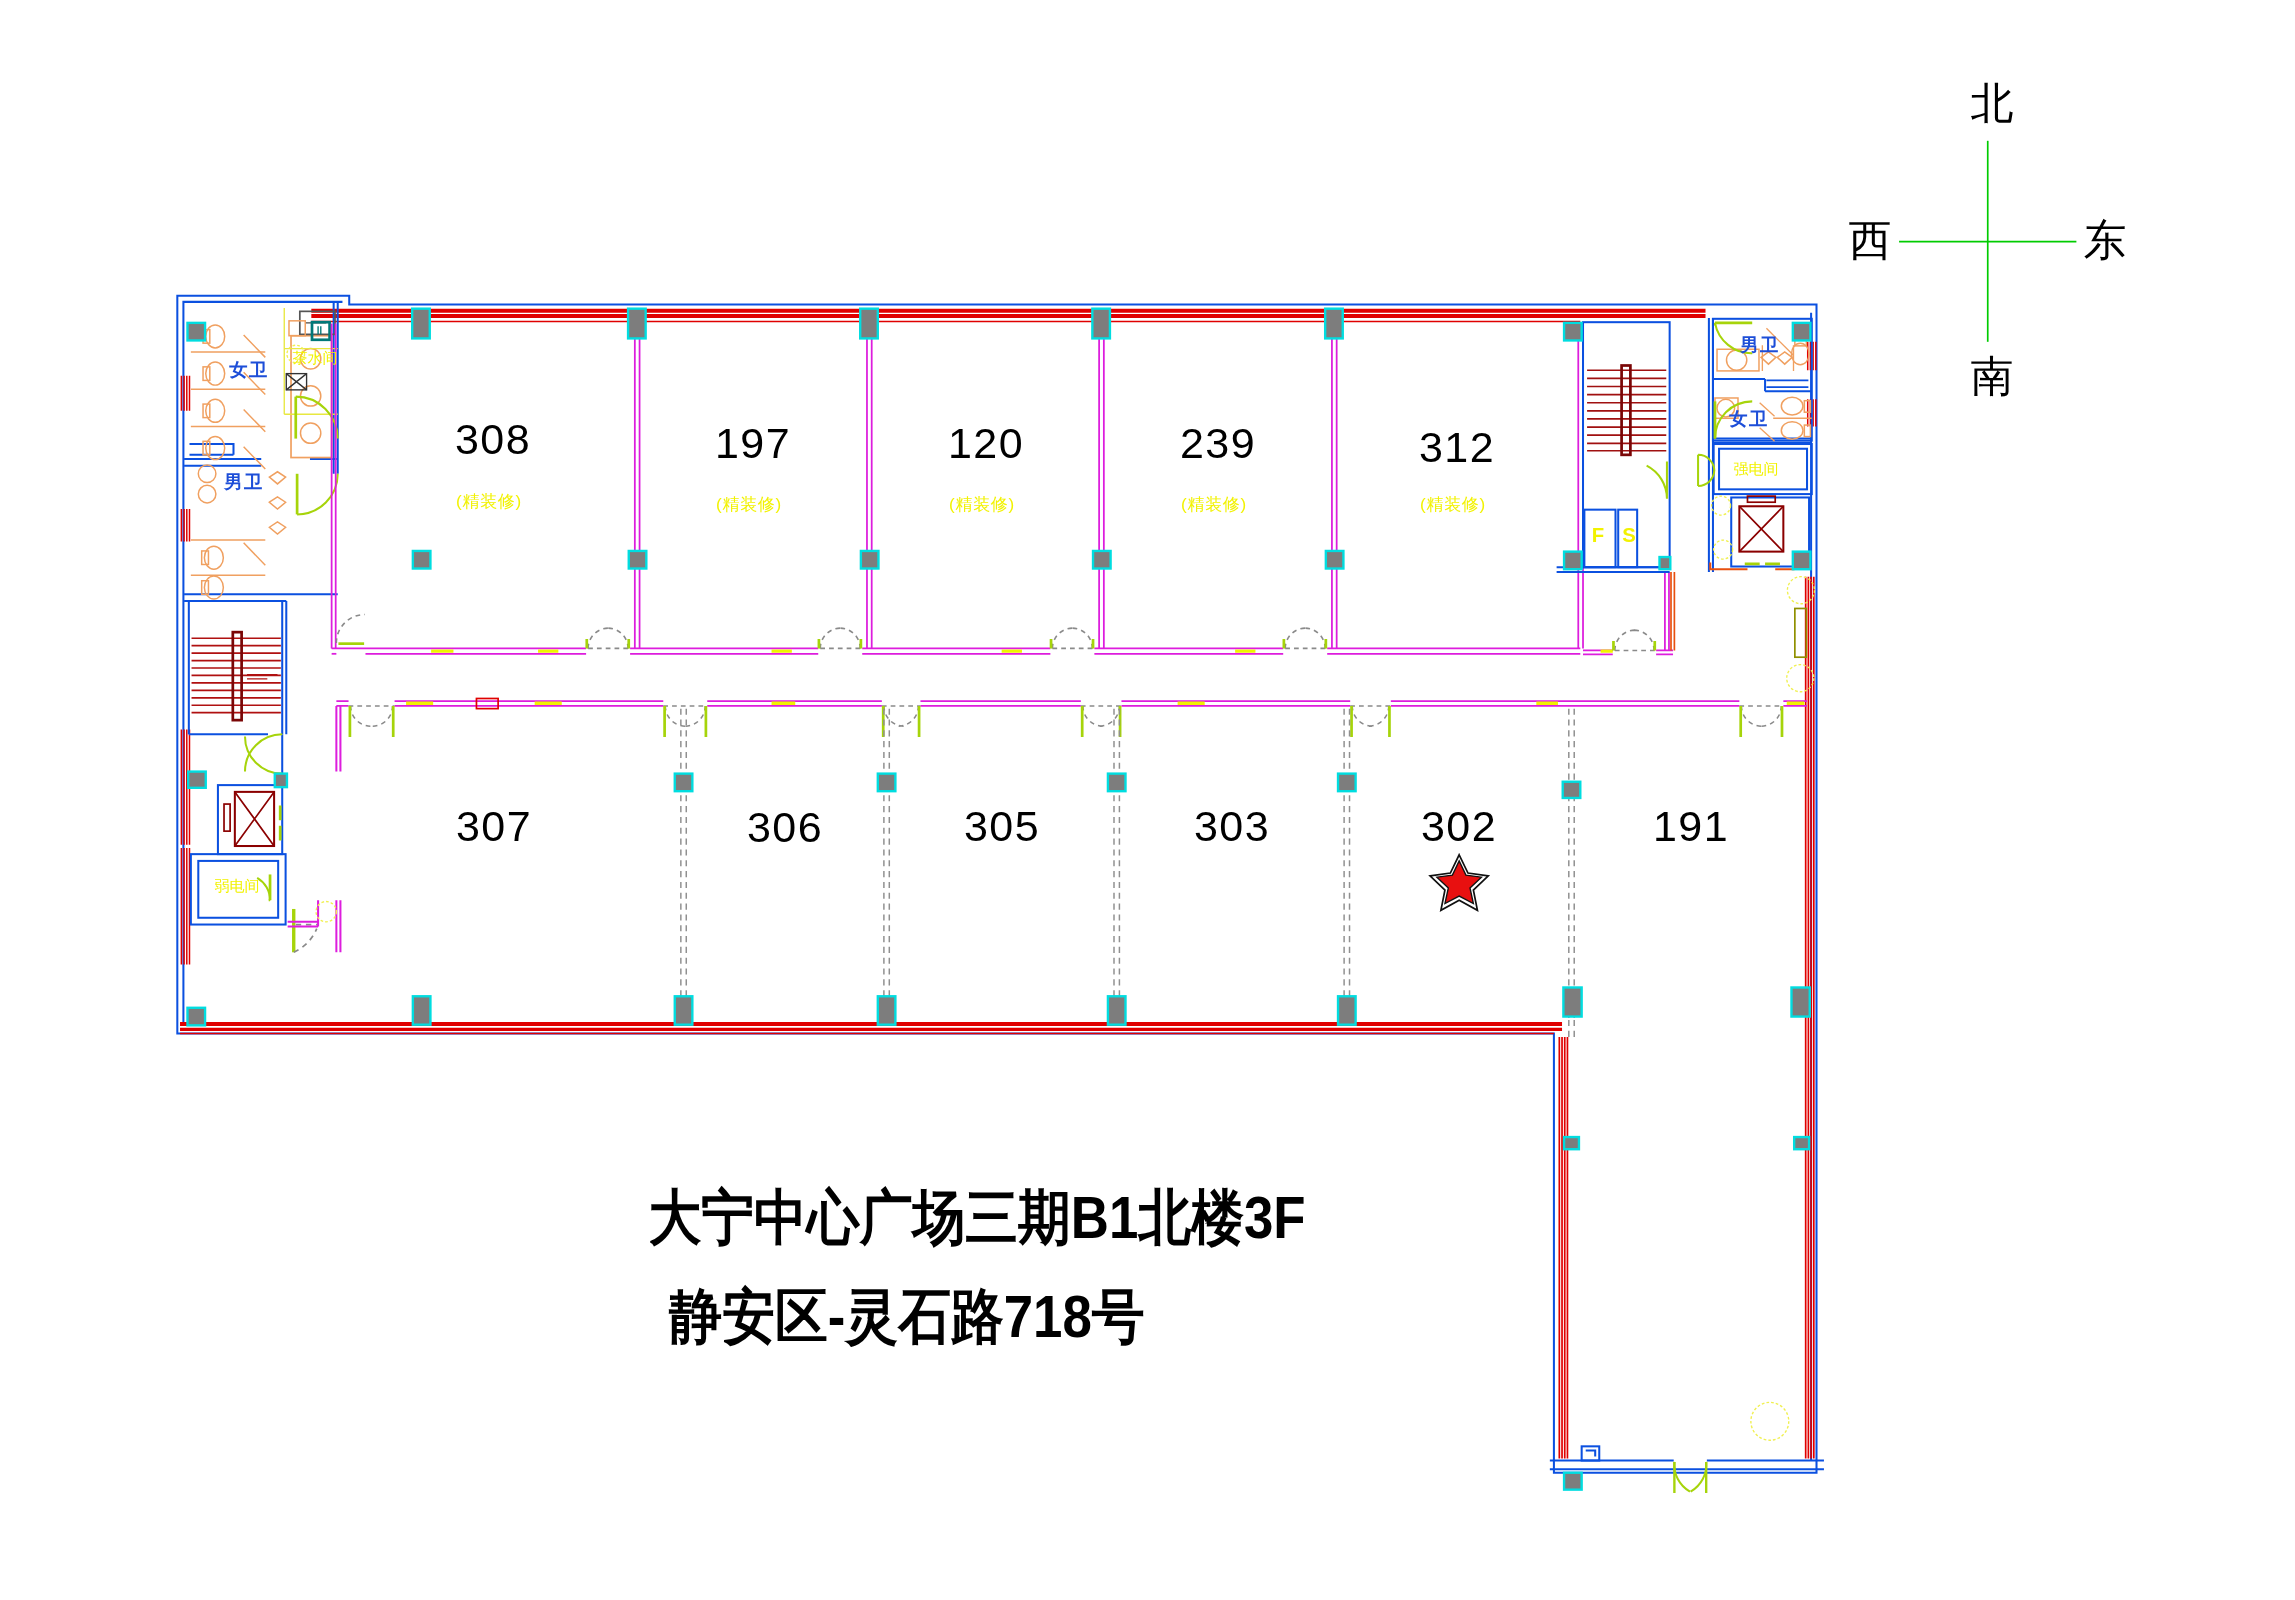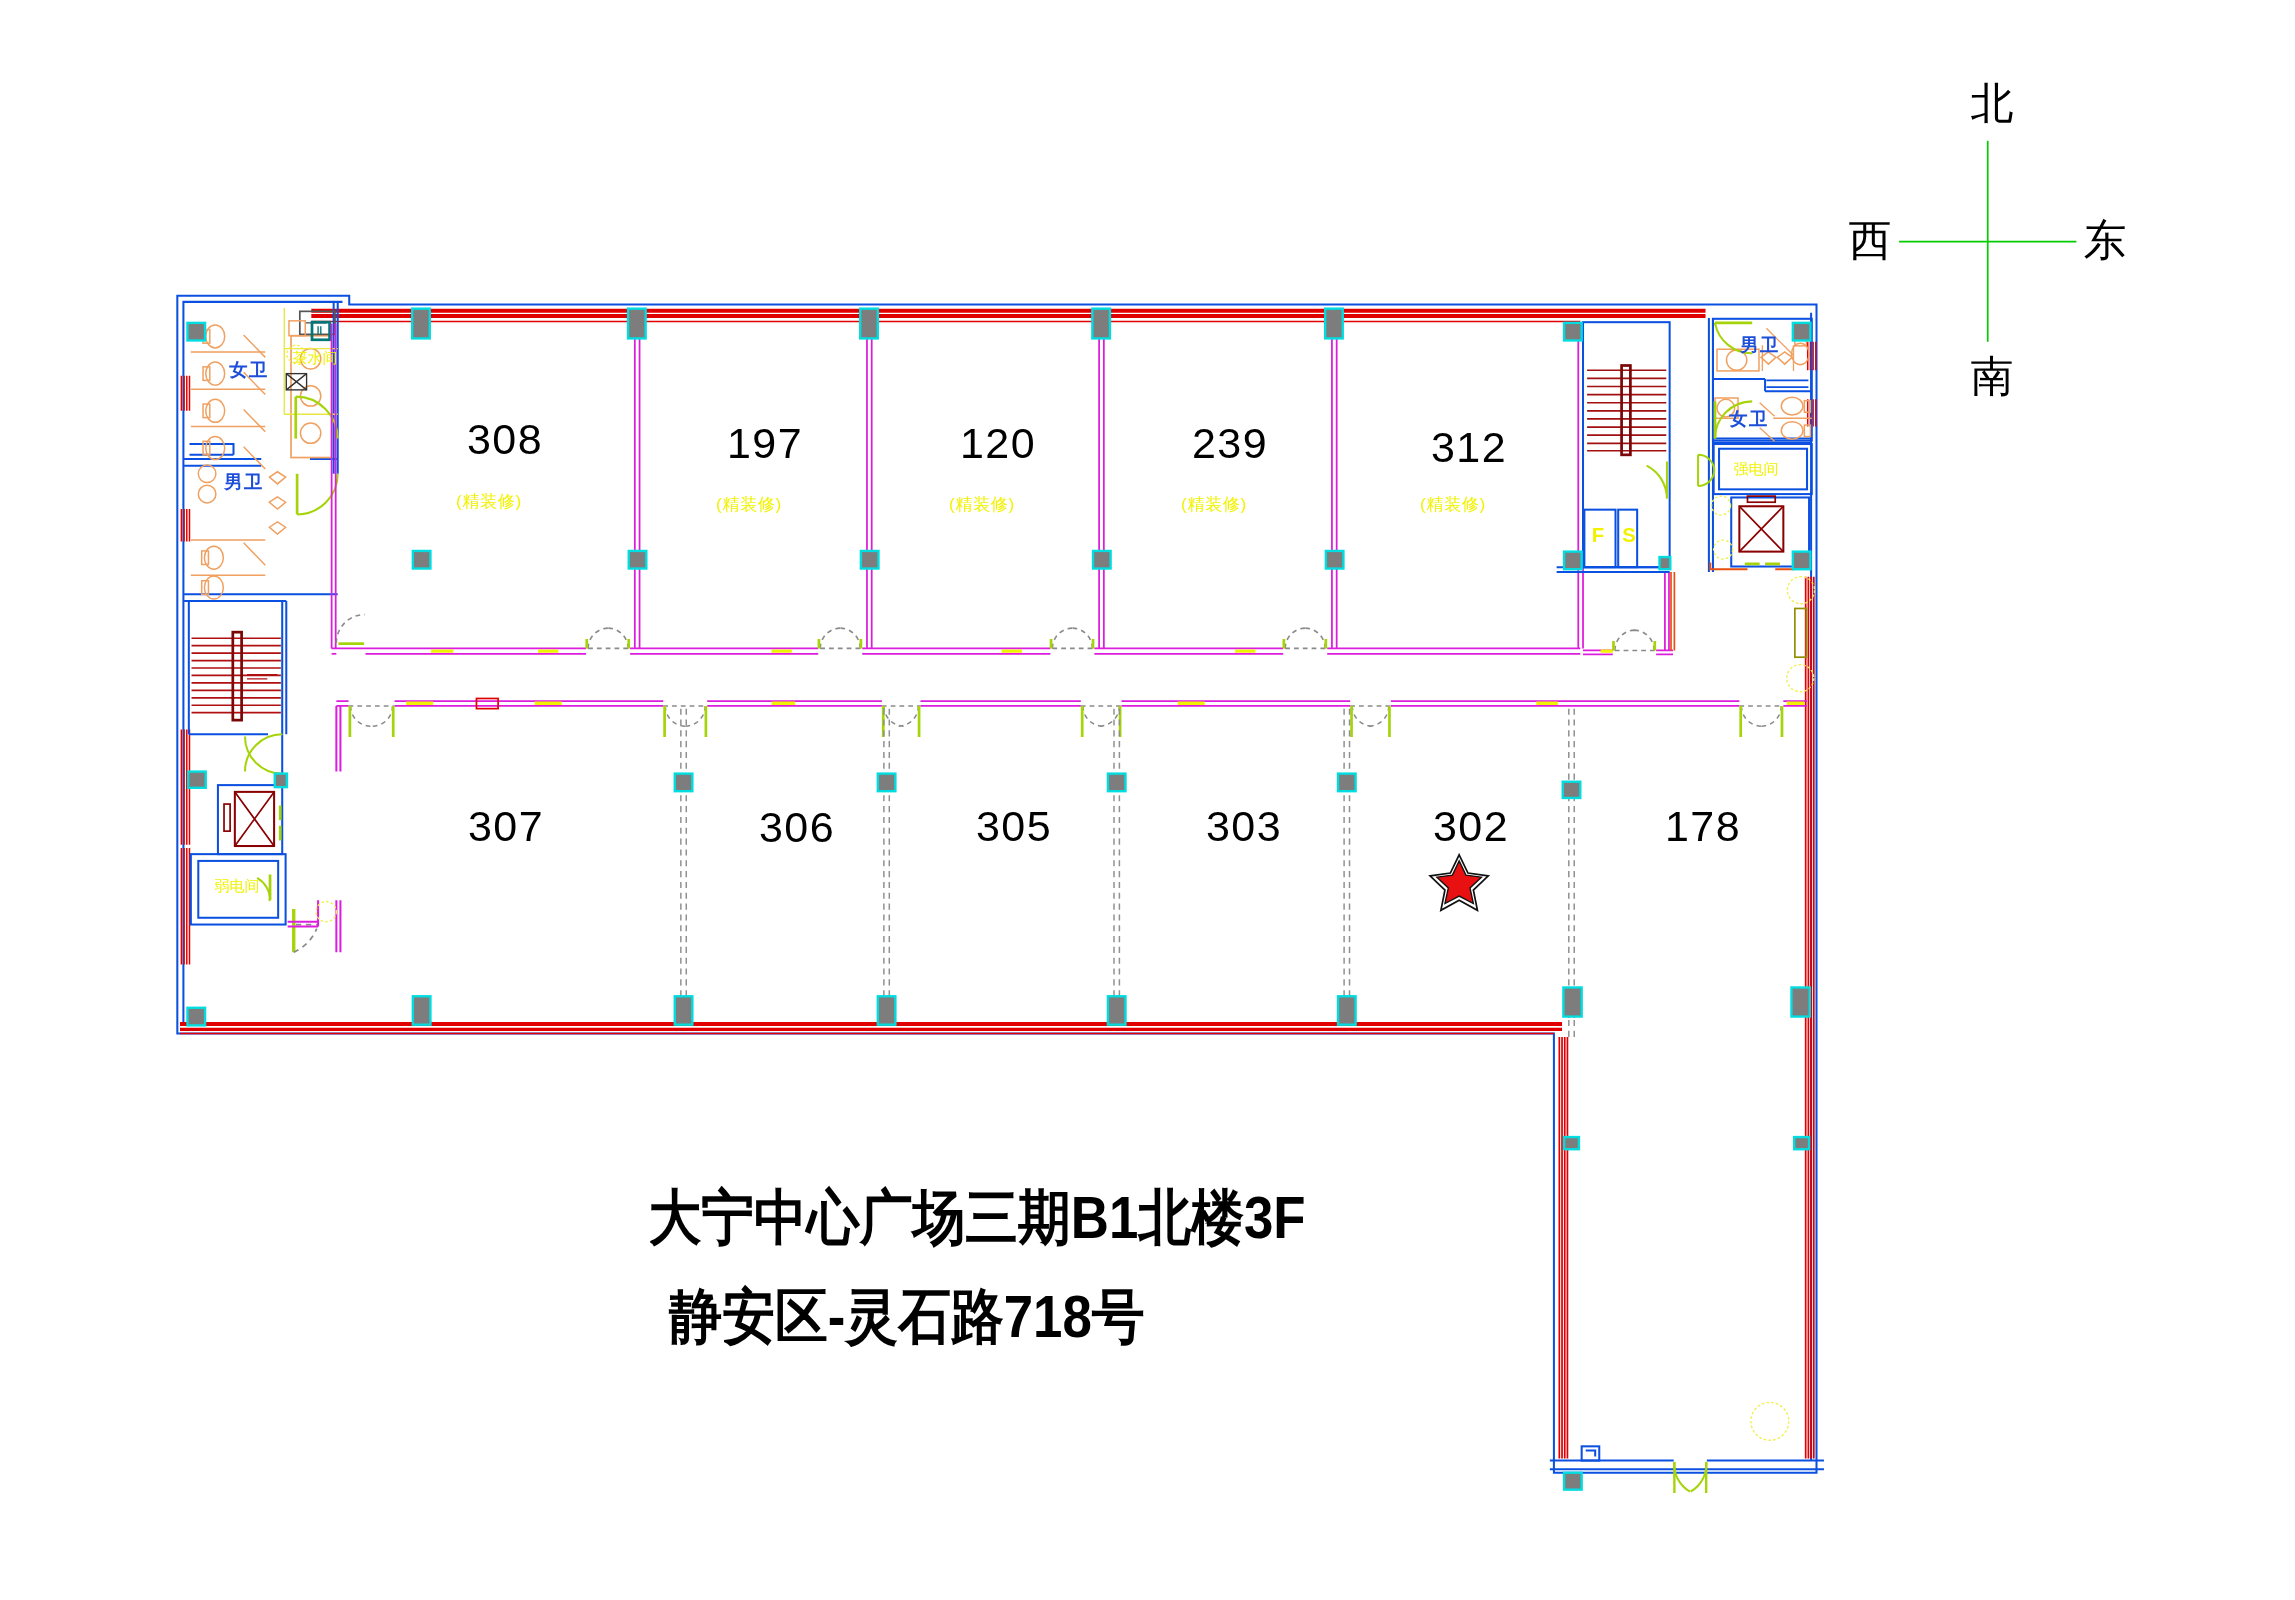--- a/index.html
+++ b/index.html
@@ -1,20 +1,20 @@
 <!DOCTYPE html>
 <html style="font-size:10.8px"><head>
 <meta charset="utf-8">
 <style>
   html,body{margin:0;padding:0;background:#ffffff;}
   #canvas{position:relative;width:2295px;height:1600px;background:#ffffff;overflow:hidden;
           font-family:"Liberation Sans","DejaVu Sans",sans-serif;}
   #plan-svg{position:absolute;left:0;top:0;}
   .lbl{position:absolute;transform:translate(-50%,-50%);white-space:nowrap;line-height:1;}
-  .room-num{font-size:43px;color:#000000;letter-spacing:1.4px;margin-left:12px;}
+  .room-num{font-size:43px;color:#000000;letter-spacing:1.4px;}
   .room-note{font-size:17px;color:#f2f200;letter-spacing:0.7px;}
   .svc{font-size:18.3px;color:#1d4ed8;font-weight:bold;letter-spacing:1.4px;}
   .svc-sm{font-size:15px;color:#f2f200;font-weight:normal;}
   .stair-letter{font-size:20.3px;color:#f2f200;font-weight:bold;}
   .compass-ch{font-size:43px;color:#000000;font-family:"Liberation Serif","DejaVu Serif",serif;}
   .title-line{font-size:60px;color:#000000;font-weight:bold;transform:translate(-50%,-50%) scaleX(0.88);}
 </style>
 </head>
 <body>
 
@@ -346,21 +346,21 @@
 <div class="lbl room-note" style="left:749px;top:504px">(精装修)</div>
 <div class="lbl room-note" style="left:982px;top:504px">(精装修)</div>
 <div class="lbl room-note" style="left:1214px;top:504px">(精装修)</div>
 <div class="lbl room-note" style="left:1453px;top:504px">(精装修)</div>
 
 <div class="lbl room-num" style="left:494px;top:826px">307</div>
 <div class="lbl room-num" style="left:785px;top:827px">306</div>
 <div class="lbl room-num" style="left:1002px;top:826px">305</div>
 <div class="lbl room-num" style="left:1232px;top:826px">303</div>
 <div class="lbl room-num" style="left:1459px;top:826px">302</div>
-<div class="lbl room-num" style="left:1691px;top:826px">178</div>
+<div class="lbl room-num" style="left:1691px;top:826px">191</div>
 
 <div class="lbl svc" style="left:249px;top:370px">女卫</div>
 <div class="lbl svc-sm" style="left:315px;top:357px">茶水间</div>
 <div class="lbl svc" style="left:244px;top:482px">男卫</div>
 <div class="lbl svc-sm" style="left:237px;top:885px">弱电间</div>
 
 <div class="lbl svc" style="left:1760px;top:345px">男卫</div>
 <div class="lbl svc" style="left:1749px;top:419px">女卫</div>
 <div class="lbl svc-sm" style="left:1756px;top:468px">强电间</div>
 <div class="lbl stair-letter" style="left:1598px;top:535px">F</div>

